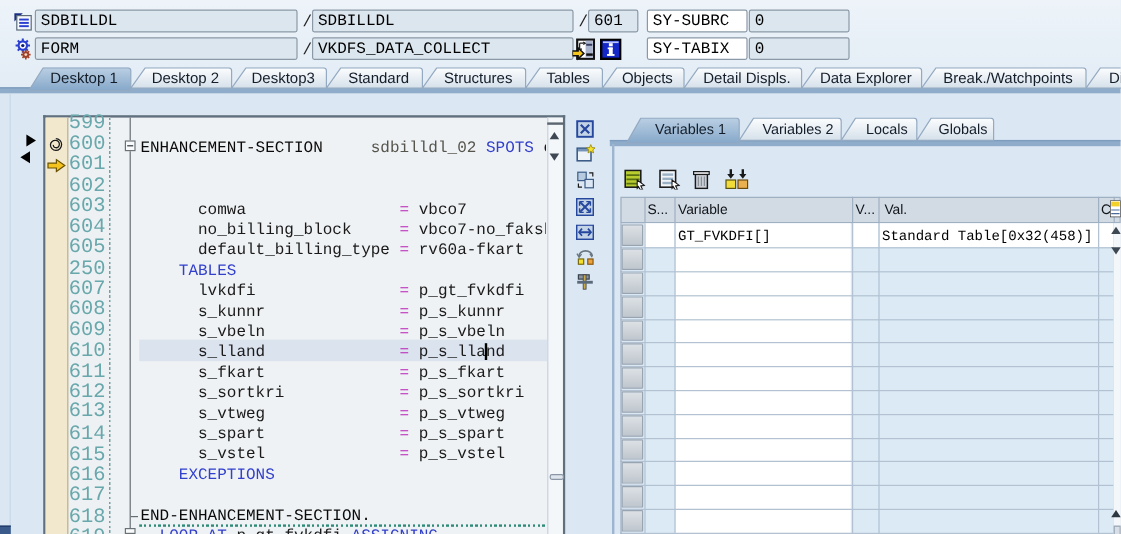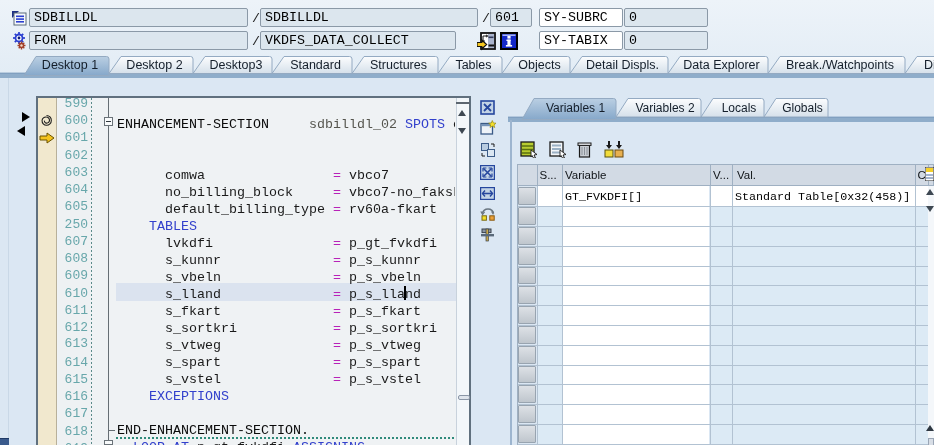--- a/index.html
+++ b/index.html
@@ -5,21 +5,21 @@
 body{position:relative;font-family:"Liberation Sans",sans-serif;background:#e9f0f7}
 .abs{position:absolute}
 .fld{position:absolute;height:19px;border:1px solid #8b99a7;border-radius:2px;
 background:#dce6ee;font-family:"Liberation Mono",monospace;font-size:13.3px;
 color:#000;line-height:17px;padding-left:4px;white-space:pre}
 .fld.w{background:#fff}
 .slash{position:absolute;font-family:"Liberation Mono",monospace;font-size:13.3px;color:#222}
 .cl{position:absolute;left:117px;font-family:"Liberation Mono",monospace;font-size:13.33px;
 line-height:17.1px;white-space:pre;color:#1a1a1a}
 .ln{position:absolute;width:31px;text-align:right;font-family:"Liberation Mono",monospace;
-font-size:13px;line-height:17.1px;color:#68a7ab;left:57px}
+font-size:17px;line-height:17.1px;color:#68a7ab;left:57px}
 .kw{color:#3240cc}.str{color:#2e9b63}.gy{color:#55554e}.mg{color:#b822b8}.bd{font-weight:normal;color:#0a0a0a}
 </style></head>
 <body>
 
 <div class="abs" style="left:0;top:0;width:934px;height:78px;background:linear-gradient(#edf3f9,#e2ecf5)"></div>
 
 <div class="abs" style="left:0;top:77px;width:934px;height:368px;background:#dbe7f3"></div>
 
 <svg class="abs" style="left:11px;top:10px" width="16" height="16" viewBox="0 0 16 16">
  <polygon points="1,1 8,1 1,8" fill="#1c2f86"></polygon>
@@ -56,21 +56,21 @@
 <div class="fld" style="left:29px;top:8px;width:219px">SDBILLDL</div>
 <div class="slash" style="left:252px;top:11px">/</div>
 <div class="fld" style="left:260px;top:8px;width:218px">SDBILLDL</div>
 <div class="slash" style="left:482px;top:11px">/</div>
 <div class="fld" style="left:490px;top:8px;width:42px">601</div>
 <div class="fld w" style="left:539px;top:8px;width:84px">SY-SUBRC</div>
 <div class="fld" style="left:624px;top:8px;width:84px">0</div>
 
 <div class="fld" style="left:29px;top:31px;width:219px">FORM</div>
 <div class="slash" style="left:252px;top:34px">/</div>
-<div class="fld" style="left:260px;top:31px;width:196px">VKDFS_DATA_COLLECT</div>
+<div class="fld" style="left:260px;top:31px;width:218px">VKDFS_DATA_COLLECT</div>
 
 <svg class="abs" style="left:477px;top:31px" width="19" height="20" viewBox="0 0 19 20">
  <rect x="4" y="2" width="14" height="16" fill="#ffffff" stroke="#111" stroke-width="1.8"></rect>
  <rect x="11" y="3" width="6" height="14" fill="#aab4cc"></rect>
  <rect x="11.5" y="5.5" width="5" height="1.6" fill="#333a5a"></rect>
  <rect x="11.5" y="13.5" width="5.5" height="2" fill="#111"></rect>
  <path d="M6 5 h3 M9 4 l1.6 1 -1.6 1 M6 5 v5 h2" fill="none" stroke="#222" stroke-width="1.1"></path>
  <polygon points="0,11.5 4.8,11.5 4.8,9 9.6,13.5 4.8,18 4.8,15.5 0,15.5" fill="#f5c61e" stroke="#111" stroke-width="1.2"></polygon>
 </svg>
 

